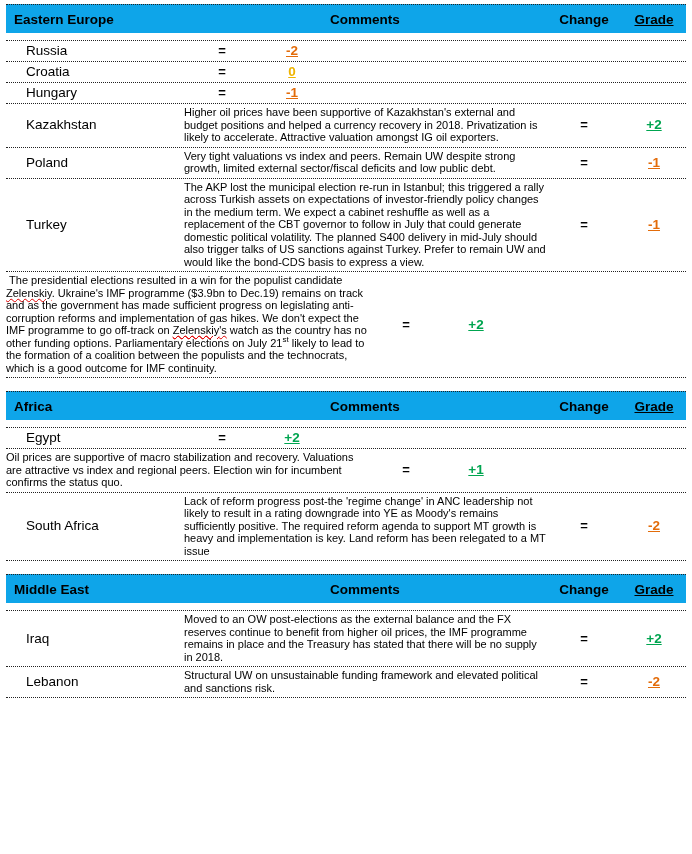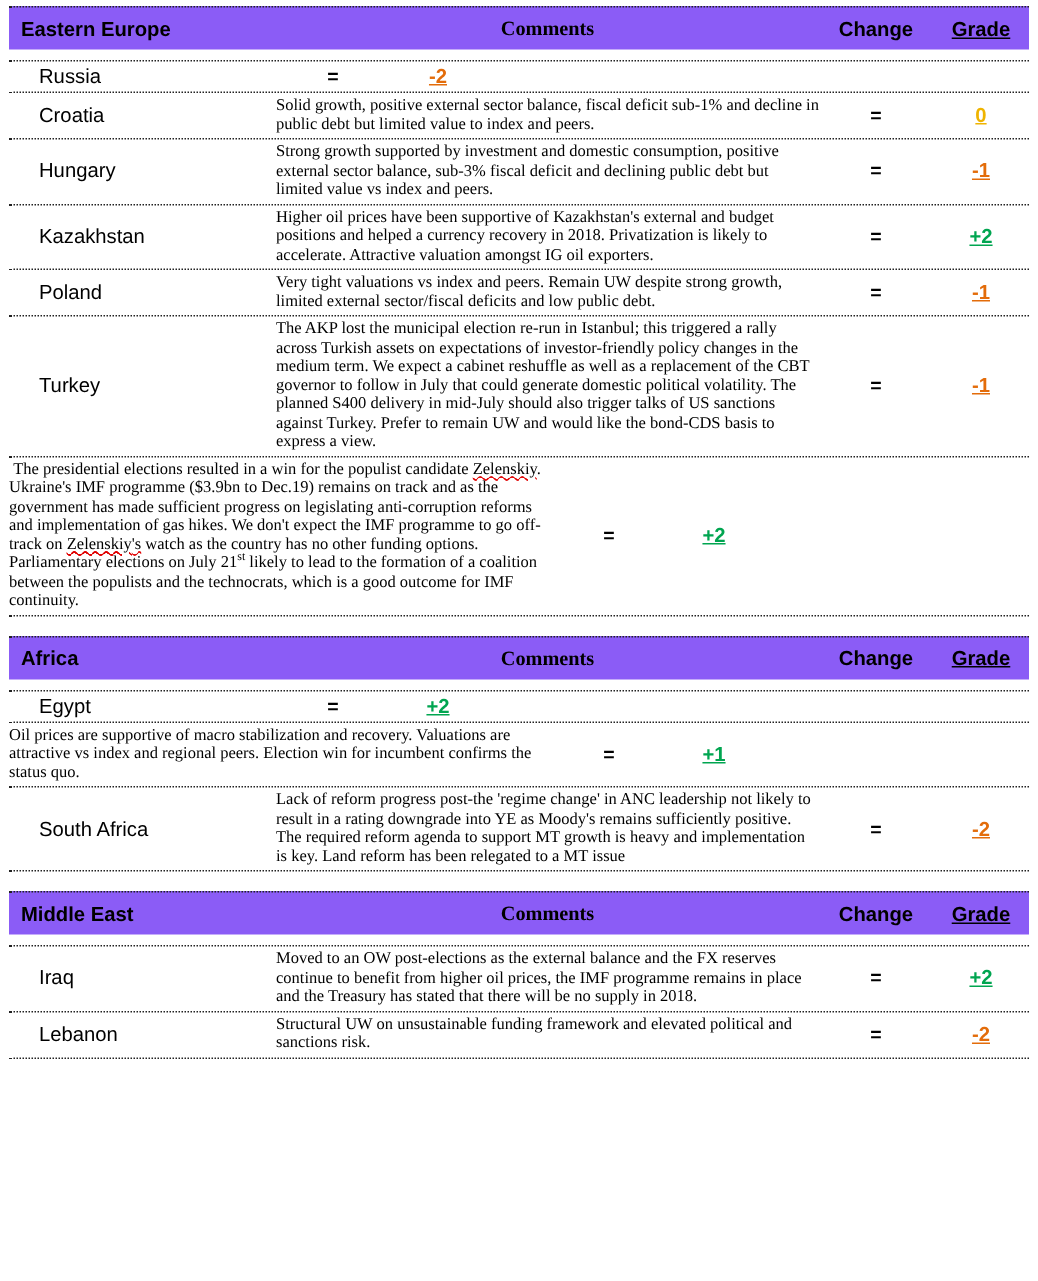--- a/index.html
+++ b/index.html
@@ -1,24 +1,24 @@
 <!DOCTYPE html>
 <html><head>
 <meta charset="utf-8">
 <style>
   html,body{margin:0;padding:0;background:#ffffff;}
   body{width:692px;font-family:"Liberation Sans",sans-serif;color:#000;}
   .doc{width:680px;margin:4px 0 0 6px;}
   .section{margin-bottom:13px;}
   .row{display:flex;width:680px;}
-  .hdr-row{background:#8b5cf6;border-top:1px dotted #222;height:28px;align-items:center;}
+  .hdr-row{background:#0ea5e9;border-top:1px dotted #222;height:28px;align-items:center;}
   .spacer{height:7px;border-bottom:1px dotted #222;}
   .data-row{border-bottom:1px dotted #222;padding:2px 0 3px 0;align-items:stretch;}
   .col-country{width:178px;flex:0 0 178px;}
-  .col-comments{width:362px;flex:0 0 362px;font-family:Liberation Serif, serif;}
+  .col-comments{width:362px;flex:0 0 362px;}
   .col-change{width:76px;flex:0 0 76px;text-align:center;}
   .col-grade{width:64px;flex:0 0 64px;text-align:center;text-decoration:underline;}
   .hdr-title{font-weight:bold;font-size:13.5px;padding-left:8px;box-sizing:border-box;}
   .hdr-cell{font-weight:bold;font-size:13.5px;text-align:center;}
   .cell-country{font-size:13.5px;padding-left:20px;box-sizing:border-box;display:flex;align-items:center;}
   .cell-comment{font-size:11px;line-height:12.5px;white-space:pre-wrap;}
   .cell-change{font-size:13px;font-weight:bold;display:flex;align-items:center;justify-content:center;}
   .cell-grade{font-size:13.5px;font-weight:bold;display:flex;align-items:center;justify-content:center;}
   .misspell{text-decoration:underline;text-decoration-style:wavy;text-decoration-color:#e00000;text-decoration-thickness:1px;text-align:center;}
   sup{font-size:8px;line-height:0;}
@@ -37,28 +37,26 @@
     <div class="spacer"></div>
 
   <div class="row data-row">
     <div class="col-country cell-country">Russia</div>
     <div class="col-change cell-change">=</div>
     <div class="col-grade cell-grade" style="color: rgb(227, 108, 10);">-2</div>
   </div>
 
   <div class="row data-row">
     <div class="col-country cell-country">Croatia</div>
-    <div class="col-comments cell-comment">Solid growth, positive external sector balance, fiscal deficit sub-1% and decline in public debt but limited value to index and peers.</div>
     <div class="col-change cell-change">=</div>
     <div class="col-grade cell-grade" style="color: rgb(239, 180, 0);">0</div>
   </div>
 
   <div class="row data-row">
     <div class="col-country cell-country">Hungary</div>
-    <div class="col-comments cell-comment">Strong growth supported by investment and domestic consumption, positive external sector balance, sub-3% fiscal deficit and declining public debt but limited value vs index and peers.</div>
     <div class="col-change cell-change">=</div>
     <div class="col-grade cell-grade" style="color: rgb(227, 108, 10);">-1</div>
   </div>
 
   <div class="row data-row">
     <div class="col-country cell-country">Kazakhstan</div>
     <div class="col-comments cell-comment">Higher oil prices have been supportive of Kazakhstan's external and budget positions and helped a currency recovery in 2018. Privatization is likely to accelerate. Attractive valuation amongst IG oil exporters.</div>
     <div class="col-change cell-change">=</div>
     <div class="col-grade cell-grade" style="color: rgb(0, 165, 80);">+2</div>
   </div>

